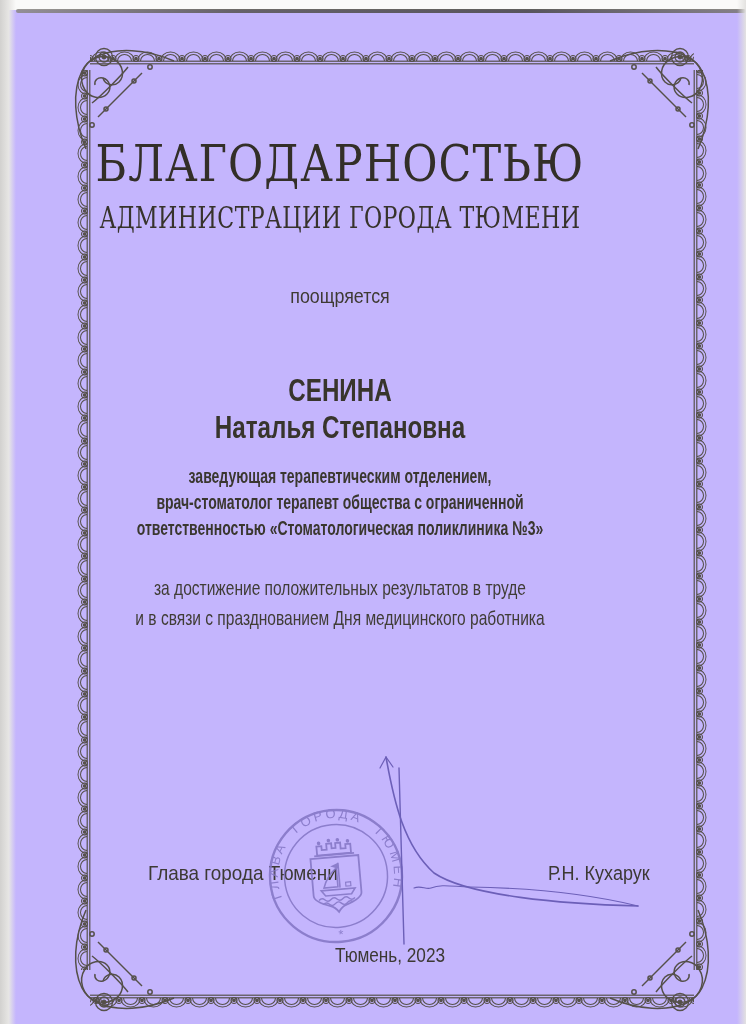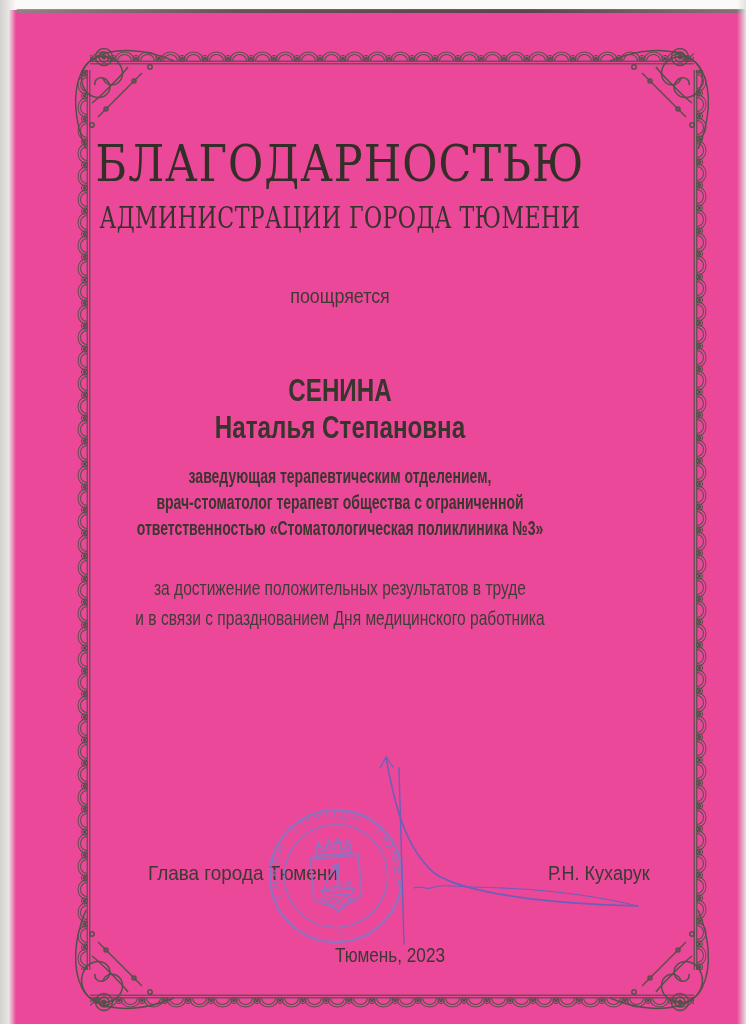--- a/index.html
+++ b/index.html
@@ -1,17 +1,17 @@
 <!DOCTYPE html>
 <html><head>
 <meta charset="utf-8">
 <style>
   html,body{margin:0;padding:0;}
   body{width:746px;height:1024px;background:#e9e8e6;font-family:"Liberation Sans",sans-serif;}
-  .page{position:relative;width:746px;height:1024px;background:#ec4899;overflow:hidden;}
+  .page{position:relative;width:746px;height:1024px;background:#c4b5fd;overflow:hidden;}
   
   .scan-top{position:absolute;top:0;left:0;right:0;height:10px;background:#fafaf9;}
   .scan-top-line{position:absolute;top:9px;left:16px;right:0;height:4px;background:linear-gradient(90deg,#8a8784,#55524f 30%,#454341 70%,#7a7774);border-radius:2px;opacity:.85;}
   .scan-left{position:absolute;top:0;left:0;bottom:0;width:16px;background:linear-gradient(90deg,#d2d1cf,#e7e6e4 55%,rgba(246,245,243,0));}
   .scan-right{position:absolute;top:0;right:0;bottom:0;width:9px;background:linear-gradient(270deg,#e3e2e0,rgba(246,245,243,0));}
   svg{position:absolute;top:0;left:0;}
   
   .tline{position:absolute;left:0;width:680px;text-align:center;color:#3e3a33;}
   .title{top:138px;font-family:"DejaVu Serif",serif;font-size:43px;font-weight:500;color:#332f28;letter-spacing:1px;transform:scale(1.0,1.18);}
   .subtitle{top:202px;font-family:"DejaVu Serif",serif;font-size:27px;color:#37332c;letter-spacing:.5px;transform:scale(.82,1.08);}

